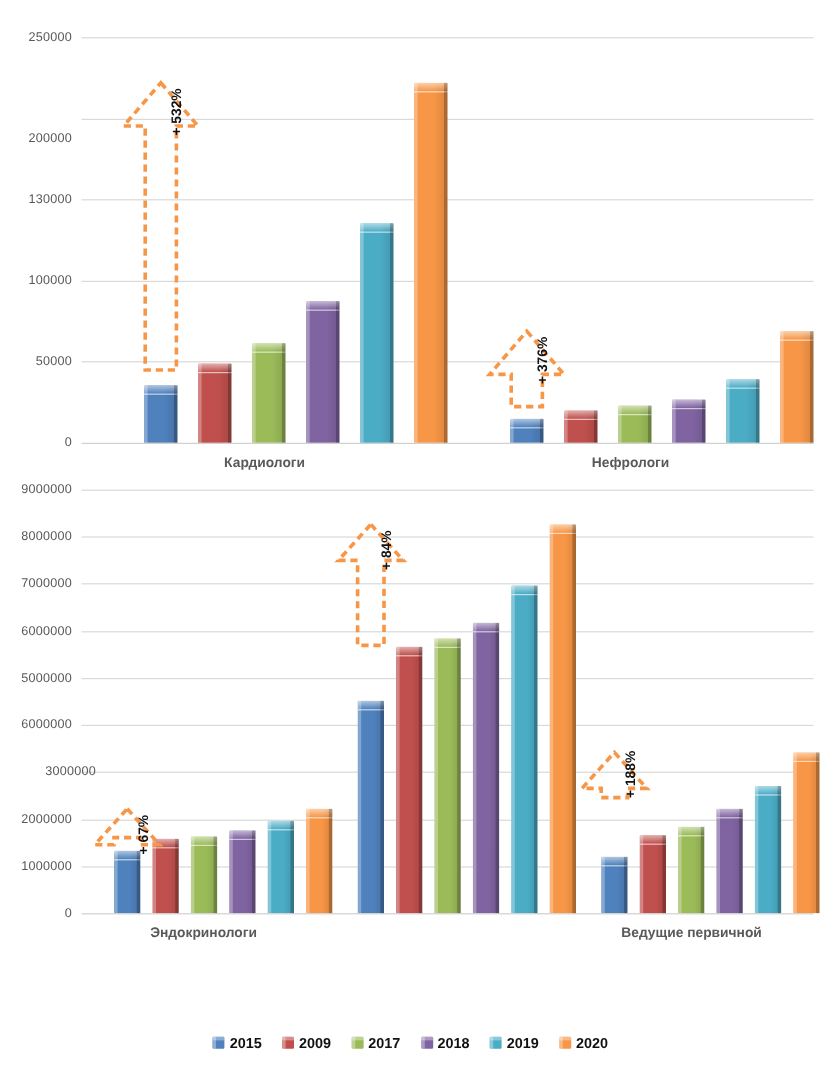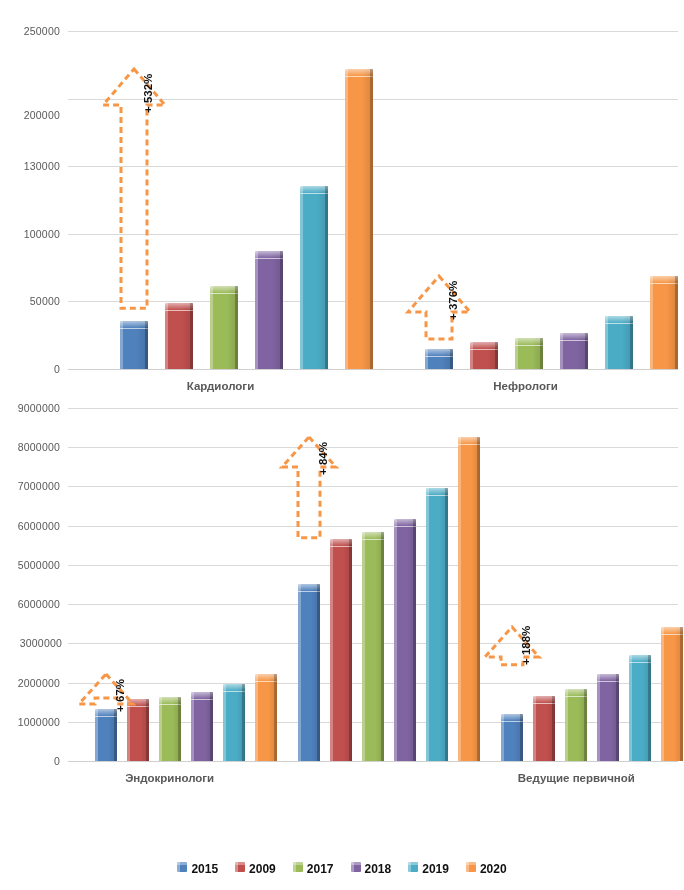--- a/index.html
+++ b/index.html
@@ -69,21 +69,21 @@
 
   #legend{
     position:absolute;
     left:0;right:0;
     bottom:14px;
     display:flex;
     justify-content:center;
     align-items:center;
     gap:17px;
   }
-  .legend-item{display:flex;gap:4px;}
+  .legend-item{display:flex;align-items:center;gap:4px;}
   .legend-swatch{
     width:10px;height:10px;
     position:relative;
     border-radius:1px;
   }
   .legend-swatch .sl{position:absolute;left:0;top:0;bottom:0;width:3px;background:rgba(255,255,255,.35);}
   .legend-swatch .sc{position:absolute;left:0;right:0;top:0;height:3px;background:rgba(255,255,255,.35);}
   .legend-label{font-size:12px;font-weight:bold;color:#111;}
 </style>
 </head>
@@ -178,21 +178,21 @@
     <div class="arrow-label" style="left: 447px; top: 320.388px;">+ 376%</div>
   </div>
 <div class="chart-block" id="chart-bottom">
     <div class="axisline" style="left: 68px; width: 610px; top: 353px;"></div>
     <div class="ytick" style="top: 353px; width: 60px; right: 624px;">0</div>
     <div class="gridline" style="left: 68px; width: 610px; top: 314px;"></div>
     <div class="ytick" style="top: 314px; width: 60px; right: 624px;">1000000</div>
     <div class="gridline" style="left: 68px; width: 610px; top: 275px;"></div>
     <div class="ytick" style="top: 275px; width: 60px; right: 624px;">2000000</div>
     <div class="gridline" style="left: 68px; width: 610px; top: 235px;"></div>
-    <div class="ytick" style="top: 235px; width: 60px; right: 622px;">3000000</div>
+    <div class="ytick" style="top: 235px; width: 60px; right: 604px;">3000000</div>
     <div class="gridline" style="left: 68px; width: 610px; top: 196px;"></div>
     <div class="ytick" style="top: 196px; width: 60px; right: 624px;">6000000</div>
     <div class="gridline" style="left: 68px; width: 610px; top: 157px;"></div>
     <div class="ytick" style="top: 157px; width: 60px; right: 624px;">5000000</div>
     <div class="gridline" style="left: 68px; width: 610px; top: 118px;"></div>
     <div class="ytick" style="top: 118px; width: 60px; right: 624px;">6000000</div>
     <div class="gridline" style="left: 68px; width: 610px; top: 78px;"></div>
     <div class="ytick" style="top: 78px; width: 60px; right: 624px;">7000000</div>
     <div class="gridline" style="left: 68px; width: 610px; top: 39px;"></div>
     <div class="ytick" style="top: 39px; width: 60px; right: 624px;">8000000</div>

